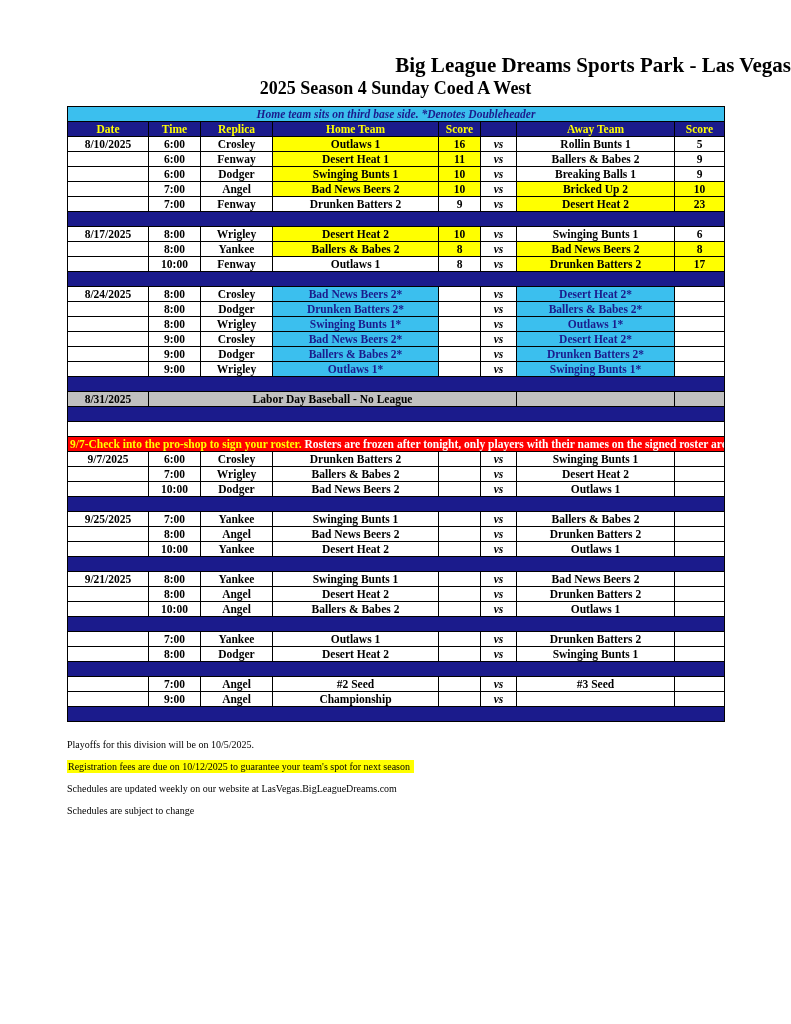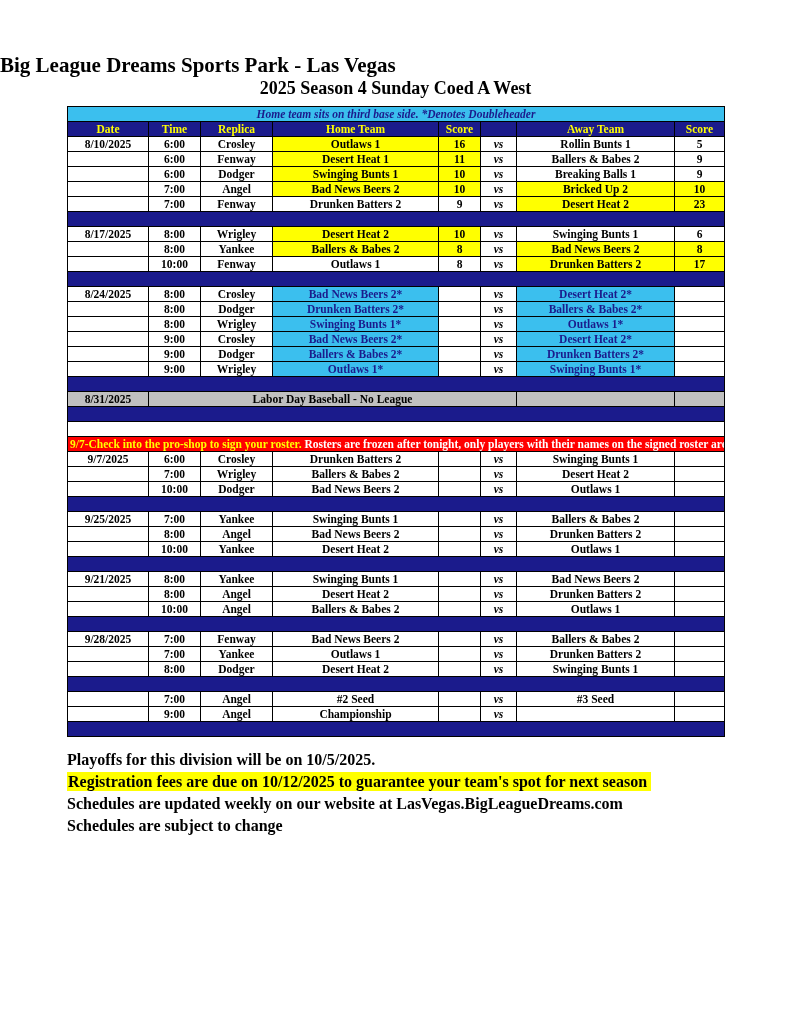--- a/index.html
+++ b/index.html
@@ -4,21 +4,21 @@
 <style>
   :root{
     --navy:#1b1b8c; --cyan:#3bbfee; --yellow:#ffff00;
     --red:#ff0000; --gray:#c0c0c0; --ink:#000000;
   }
   html,body{margin:0;padding:0;}
   body{
     width:791px;height:1024px;background:#ffffff;overflow:hidden;
     font-family:"Liberation Serif", serif;color:var(--ink);
   }
-  .title{ text-align:left;font-weight:bold;font-size:21px;padding-top:52px;line-height:26px;}
+  .title{ text-align:right;font-weight:bold;font-size:21px;padding-top:52px;line-height:26px;}
   .subtitle{text-align:center;font-weight:bold;font-size:18px;line-height:20px;}
   table.sched{
     border-collapse:collapse;table-layout:fixed;width:657px;
     margin:8px 0 0 67px;
   }
   table.sched td{
     border:1px solid #000;height:14px;line-height:14px;padding:0 2px;
     font-size:11.5px;font-weight:bold;text-align:center;
     overflow:hidden;white-space:nowrap;
   }
@@ -28,21 +28,21 @@
   td.gapcell{border:none;background:#ffffff;height:4px;line-height:4px;}
   td.y{background:var(--yellow);}
   td.c{background:var(--cyan);color:var(--navy);}
   td.vs{font-style:italic;font-size:9.5px;margin-left:7px;}
   td.graycell{background:var(--gray);}
   td.alert{
     background:var(--red);color:#ffffff;font-size:11.5px;
     white-space:normal;line-height:14px;height:auto;padding:1px 10px;
   }
   .alert-hl{color:var(--yellow);}
-  .footer{margin:14px 0 0 67px;font-weight:bold;font-size:16px;}
+  .footer{margin:14px 0 0 67px;font-weight:normal;font-size:10px;}
   .footer-line{margin:0 0 5px 0;line-height:17px;}
   .footer-line .hl{background:var(--yellow);padding:1px 4px 1px 1px;}
 </style>
 </head>
 <body>
 
 <div>
   <div class="title">Big League Dreams Sports Park - Las Vegas</div>
   <div class="subtitle">2025 Season 4 Sunday Coed A West</div>
 
@@ -328,30 +328,20 @@
           <td>Ballers &amp; Babes 2</td>
           <td>&nbsp;</td>
           <td class="vs">vs</td>
           <td>Outlaws 1</td>
           <td>&nbsp;</td>
         </tr>
         <tr>
           <td class="sepcell" colspan="8">&nbsp;</td>
         </tr>
         <tr>
-          <td>9/28/2025</td>
-          <td>7:00</td>
-          <td>Fenway</td>
-          <td>Bad News Beers 2</td>
-          <td>&nbsp;</td>
-          <td class="vs">vs</td>
-          <td>Ballers &amp; Babes 2</td>
-          <td>&nbsp;</td>
-        </tr>
-        <tr>
           <td>&nbsp;</td>
           <td>7:00</td>
           <td>Yankee</td>
           <td>Outlaws 1</td>
           <td>&nbsp;</td>
           <td class="vs">vs</td>
           <td>Drunken Batters 2</td>
           <td>&nbsp;</td>
         </tr>
         <tr>

